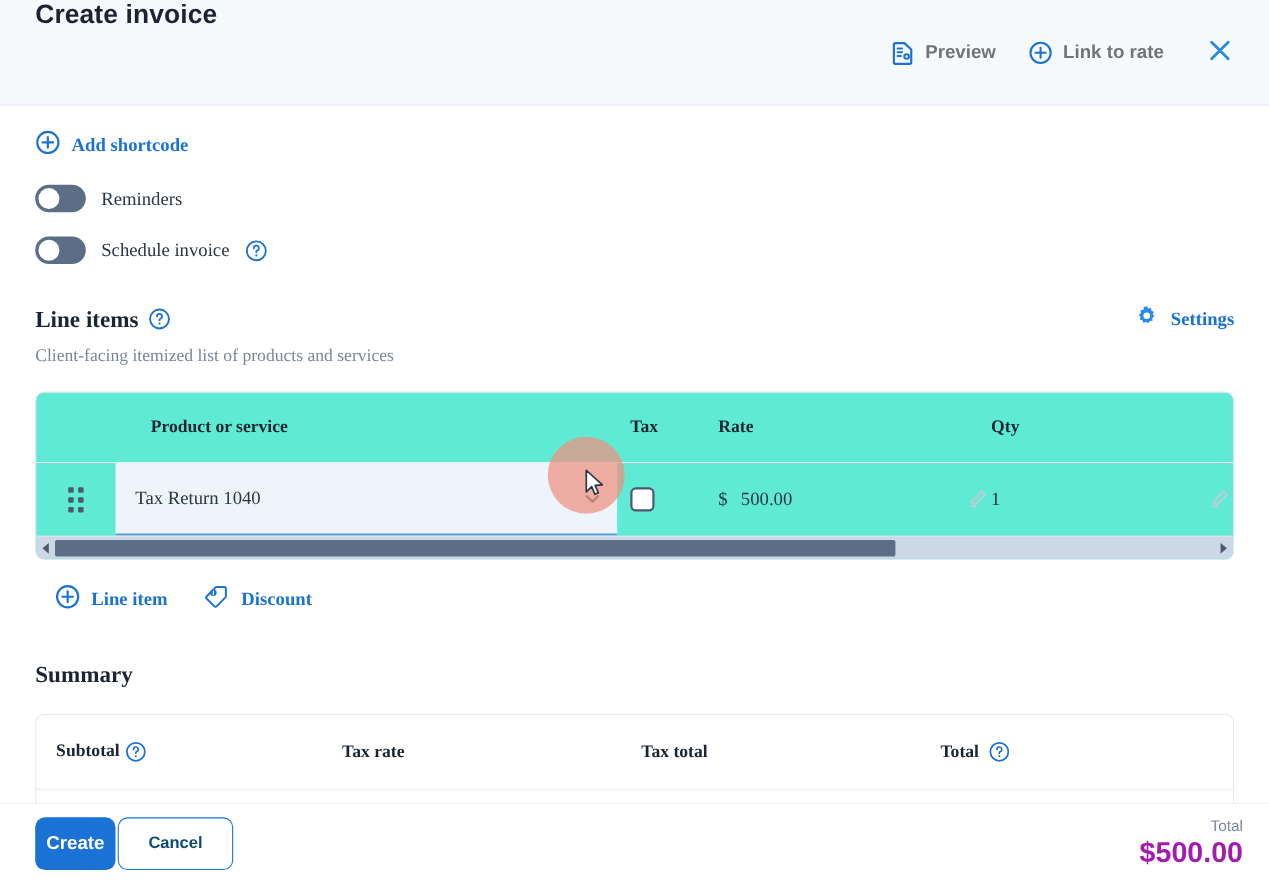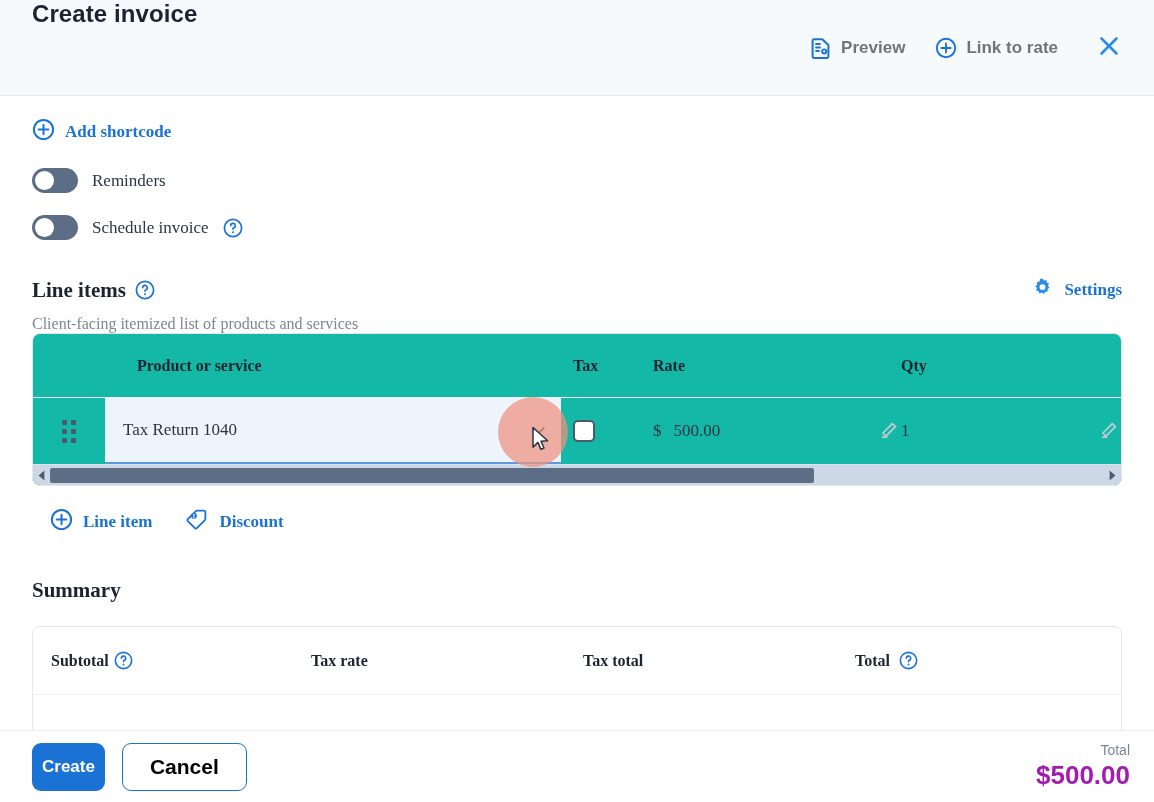--- a/index.html
+++ b/index.html
@@ -129,23 +129,24 @@
     cursor: pointer; background: none; border: none; font-family: inherit;
   }
   .section-sub {
     font-size: 16px;
     color: #7b8794;
     margin-top: 11px;
   }
 
   
   .table-card {
+    margin-top: 23px;
     border: 1px solid #e3e8ee;
     border-radius: 8px;
-    background: #14b8a6;
+    background: #5eead4;
     overflow: hidden;
   }
   .table-head {
     display: flex;
     align-items: center;
     height: 64px;
     border-bottom: 1px solid #eceff3;
     font-size: 16px;
     font-weight: 700;
     color: #1b2430;
@@ -260,21 +261,21 @@
   .summary-head-row {
     display: flex;
     align-items: center;
     height: 68px;
     border-bottom: 1px solid #eceff3;
     font-size: 16px;
     font-weight: 700;
     color: #1b2430;
     padding-left: 18px;
   }
-  .s-sub   { width: 260px; flex:none; display:flex; align-items:center; gap:5px; }
+  .s-sub   { width: 260px; flex:none; display:flex; align-items:flex-start; gap:5px; }
   .s-rate  { width: 272px; flex:none; }
   .s-ttl   { width: 272px; flex:none; }
   .s-total { flex:1; display:flex; align-items:center; gap:9px; }
 
   
   .footer {
     position: absolute;
     left: 0; bottom: 0;
     width: 1154px;
     height: 72px;
@@ -291,29 +292,29 @@
     border-radius: 9px;
     height: 48px;
     padding: 0 10px;
     font-size: 17px;
     font-weight: 700;
     cursor: pointer;
     font-family: inherit;
   }
   .btn-secondary {
     background: #ffffff;
-    color: #000000;
+    color: #0c4a6e;
     border: 1.5px solid #1a73d4;
     border-radius: 9px;
     height: 48px;
     padding: 0 27px;
-    font-size: 21px;
+    font-size: 15px;
     font-weight: 600;
     cursor: pointer;
-    margin-left: 17px;
+    margin-left: 2px;
     font-family: inherit;
   }
   .footer-total {
     margin-left: auto;
     text-align: right;
     line-height: 1.12;
   }
   .ft-label { font-size: 14px; color: #7b8794; }
   .ft-amount { font-size: 26px; font-weight: 700; color: #a21caf; margin-top: 2px; }
 

